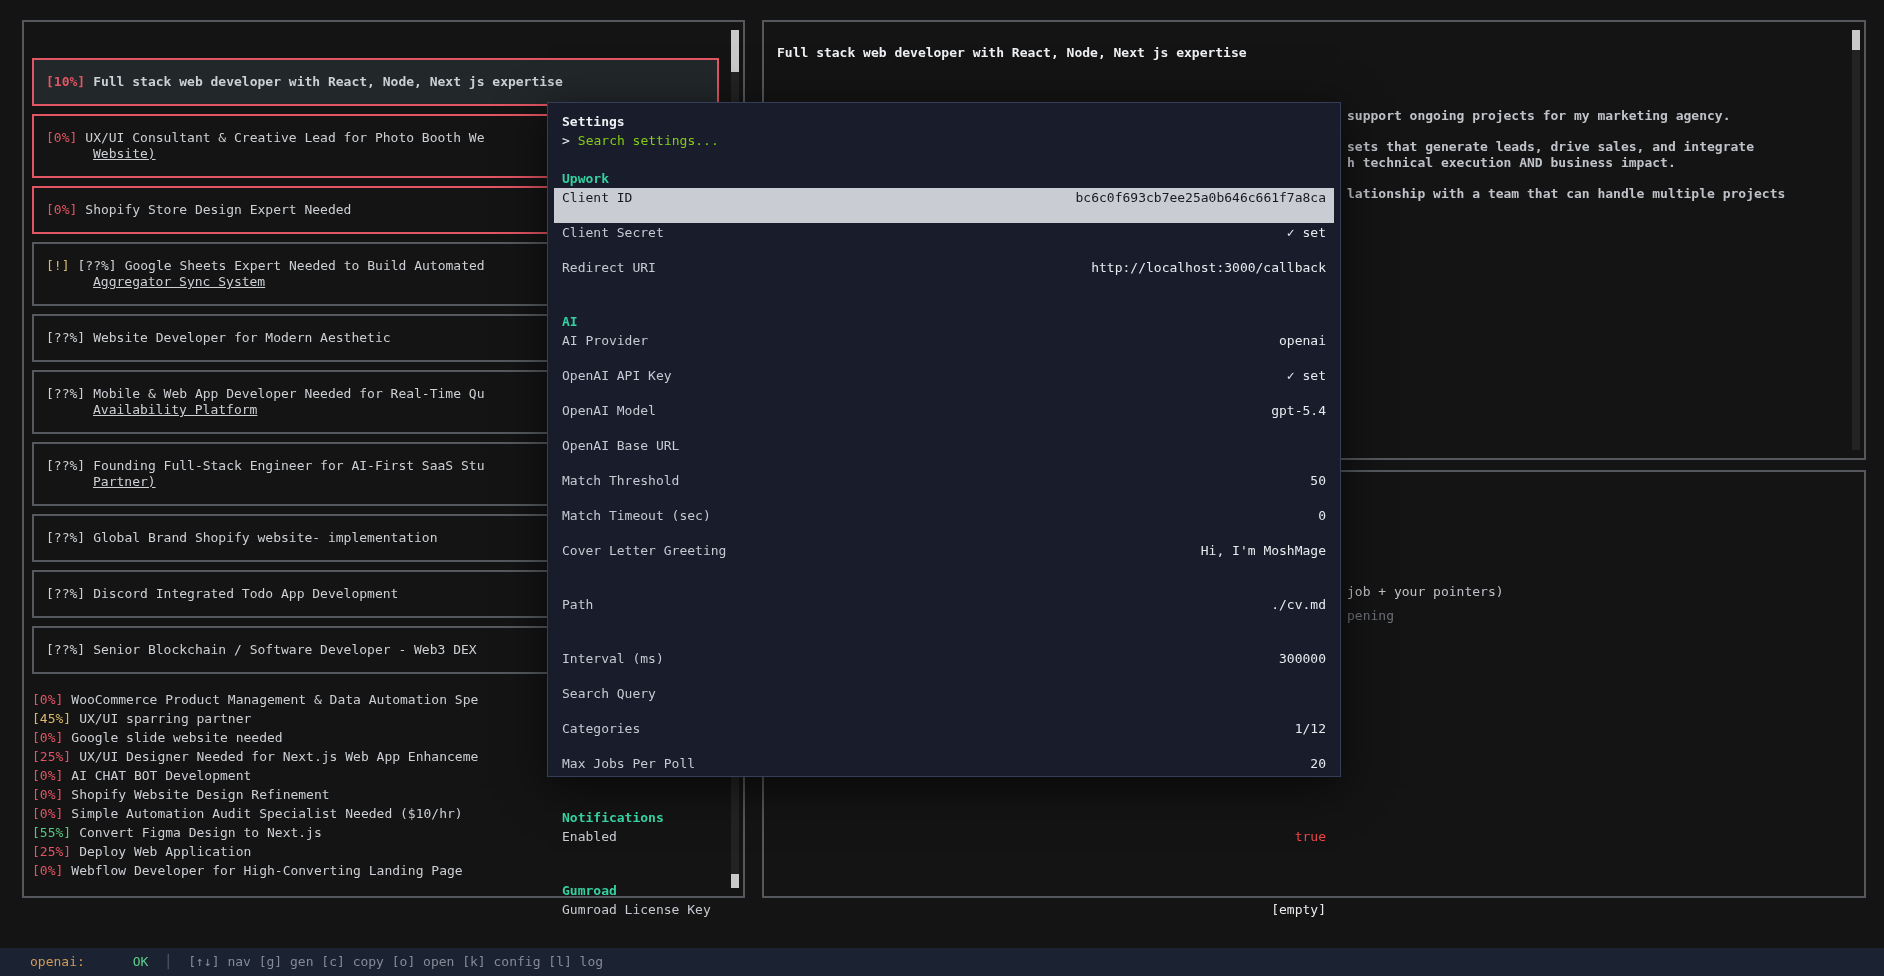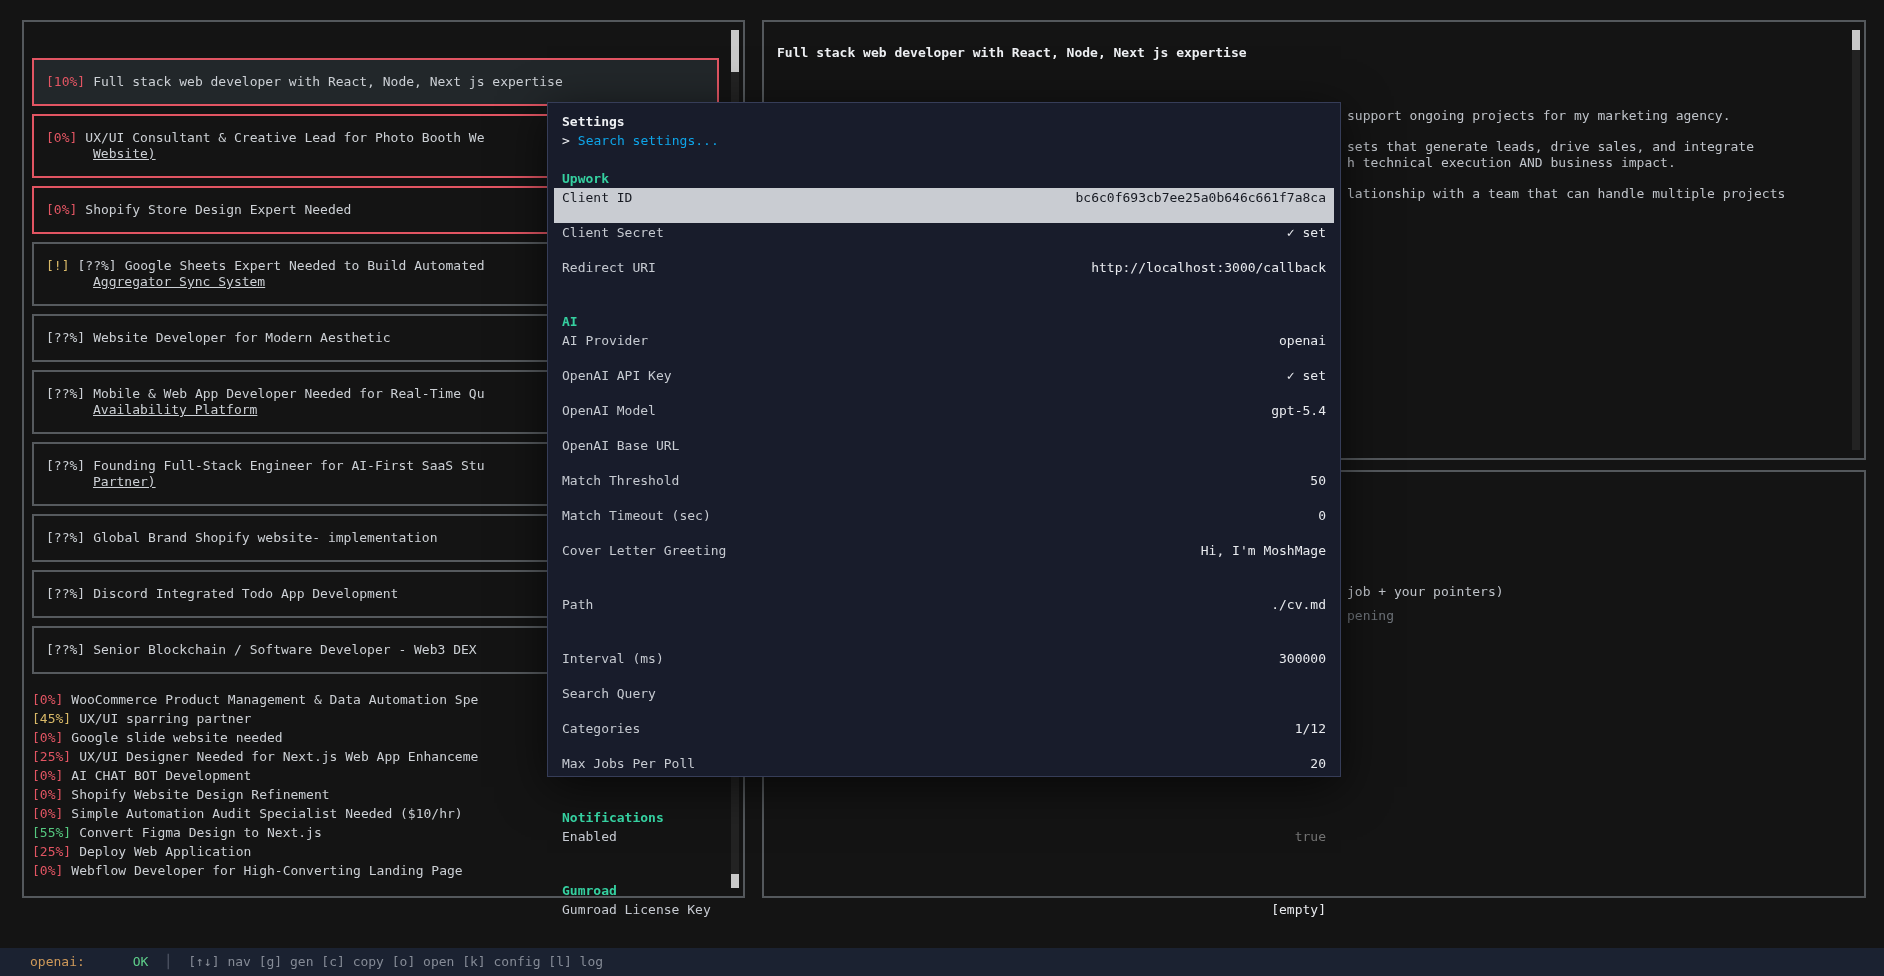--- a/index.html
+++ b/index.html
@@ -10,64 +10,64 @@
     font-size:13px; line-height:16px;
   }
   #app { position:relative; width:1884px; height:976px; }
 
   .panel { position:absolute; border:2px solid #54585c; background:#141414; }
 
   
   #left-panel { left:22px; top:20px; width:723px; height:878px; padding:36px 24px 0 8px; }
   .card { width:687px; border:2px solid #565a5e; padding:14px 12px; margin-bottom:8px; background:#141414; }
   .card.red { border-color:#e25563; }
-  .card.selected { background:#22272a; }
+  .card.selected { background:#22272a;font-weight:bold; }
   .badge { margin-right:8px; }
   .badge.red { color:#e25563; }
   .badge.yellow { color:#d9b967; }
   .badge.green { color:#55c87f; }
   .pfx { color:#d9b967; margin-right:8px; }
   .card-l2 { padding-left:47px;text-decoration:underline; }
   #job-rows { margin-top:16px; }
   .jrow { height:19px; line-height:19px; white-space:nowrap; overflow:hidden; }
 
   .vscroll { position:absolute; right:4px; top:8px; bottom:8px; width:8px; background:#232323; }
   .vscroll .thumb-top { position:absolute; top:0; left:0; width:8px; height:42px; background:#c9c9c9; }
   .vscroll .thumb-bottom { position:absolute; bottom:0; left:0; width:8px; height:14px; background:#c9c9c9; }
 
   
   #detail-panel { left:762px; top:20px; width:1104px; height:440px; }
   #detail-title { position:absolute; left:13px; top:23px; font-weight:bold; color:#eef0f3; white-space:nowrap; }
-  .frag-lines { position:absolute; left:583px; top:86px; color:#bfc3c9; }
+  .frag-lines { position:absolute; left:583px; top:86px; color:#bfc3c9;font-weight:bold; }
   .frag-lines > div { height:15.7px; line-height:15.7px; white-space:nowrap; }
   #detail-scroll { position:absolute; right:4px; top:8px; bottom:8px; width:8px; background:#232323; }
   #detail-scroll .thumb-top { position:absolute; top:0; left:0; width:8px; height:20px; background:#c9c9c9; }
 
   #cover-panel { left:762px; top:470px; width:1104px; height:428px; }
   #cover-lines { position:absolute; left:583px; top:112px; }
   #cover-lines .l1 { color:#bfc3c9; height:16px; white-space:nowrap; }
   #cover-lines .l2 { color:#6d7278; margin-top:8px; height:16px; white-space:nowrap; }
 
   
   #settings-modal {
     position:absolute; left:547px; top:102px; width:794px; height:675px; z-index:10;
     background:#181c2b; border:1px solid #363d58;
     box-shadow:0 10px 44px rgba(0,0,0,0.6);
     padding:9px 6px 0 6px;
   }
   .m-line { height:19px; line-height:19px; padding:0 8px; white-space:nowrap; }
   #modal-title { font-weight:bold; color:#eef0f3; }
   #modal-search .prompt { color:#eef0f3; margin-right:8px; }
-  #modal-search .placeholder { color:#0ea5e9; }
+  #modal-search .placeholder { color:#84cc16; }
   .m-section { margin-top:19px; }
   .m-sec-name { height:19px; line-height:19px; padding:0 8px; font-weight:bold; color:#35d0a0; }
   .m-row { height:35px; line-height:19px; padding:0 8px; display:flex; justify-content:space-between; }
   .m-label { color:#c6cad1; }
   .m-value { color:#e8eaee; }
-  .m-value.teal { color:#737373; }
+  .m-value.teal { color:#ef4444; }
   .m-row.selected { background:#c9ccd2; }
   .m-row.selected .m-label, .m-row.selected .m-value { color:#171a22; }
   #modal-footer { margin-top:38px; color:#6e7480; }
 
   
   #status-bar {
     position:absolute; left:0; top:948px; width:1884px; height:28px;
     background:#1b2231; display:flex; align-items:center; padding-left:30px;
   }
   #status-bar .provider { color:#cf9a5a; margin-right:8px; }

